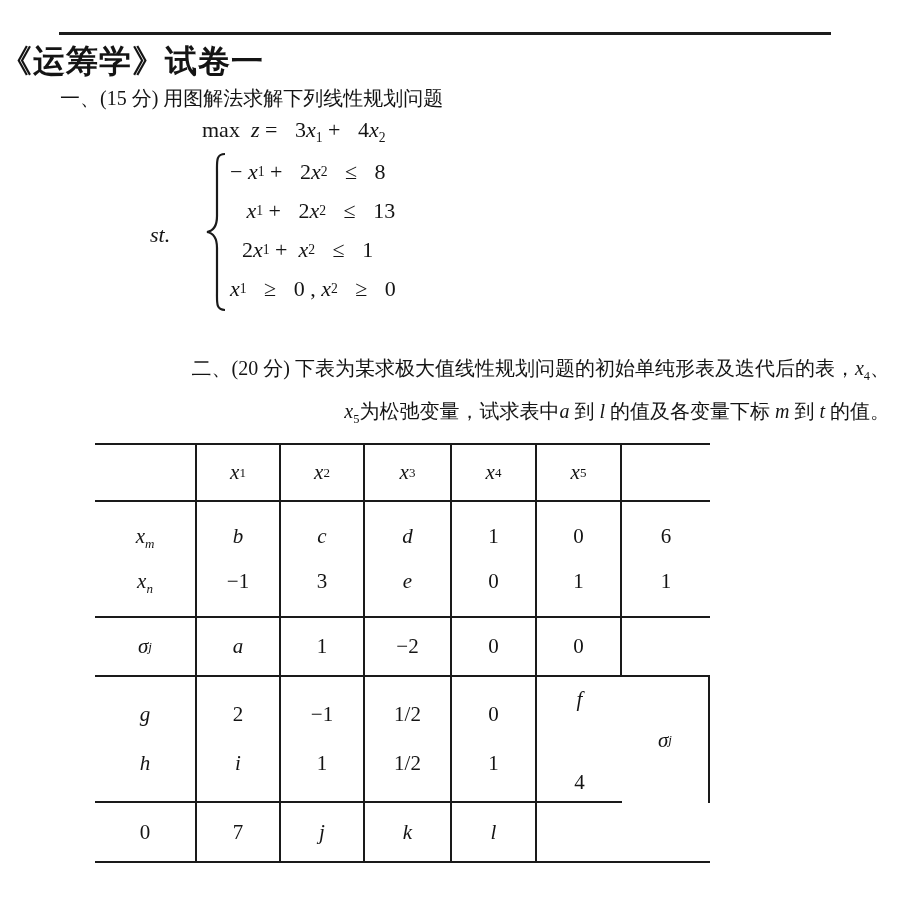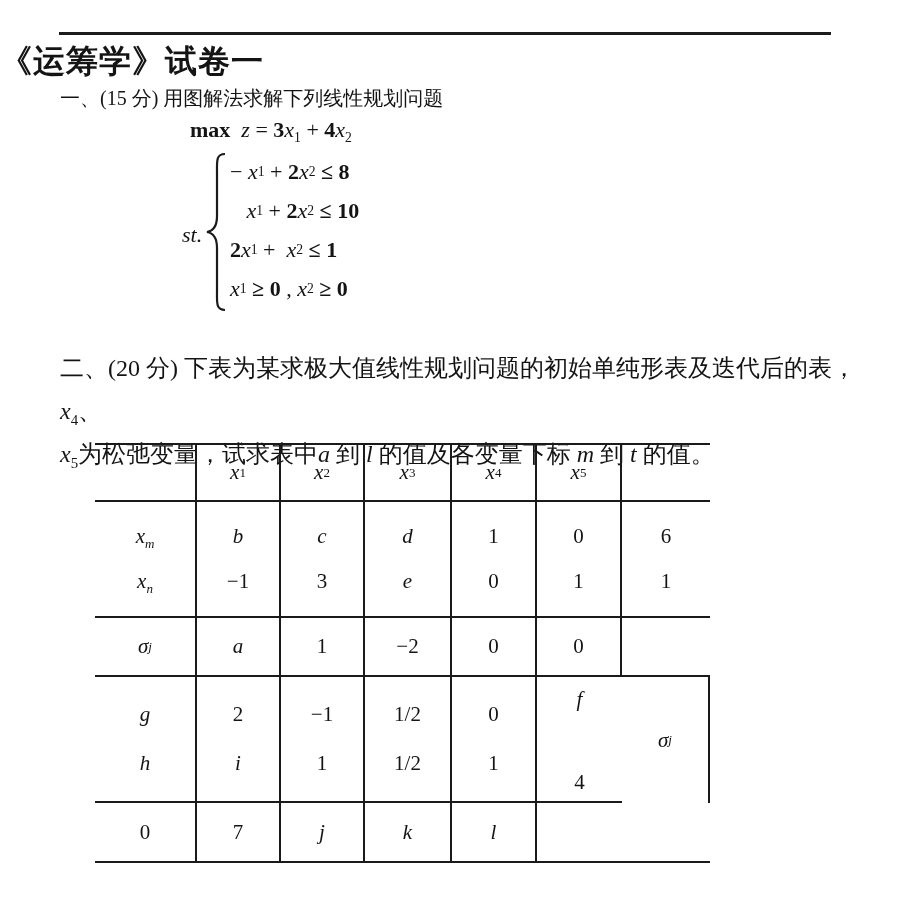--- a/index.html
+++ b/index.html
@@ -2,36 +2,36 @@
 <html><head>
 <meta charset="utf-8">
 <style>
   html,body{margin:0;padding:0;}
   body{
     width:909px;height:909px;background:#ffffff;position:relative;
     font-family:"Liberation Serif","DejaVu Serif",serif;color:#141414;
     overflow:hidden;
   }
   .it{font-style:italic;}
-  .bd{font-weight:bold;}
+  .bd{font-weight:normal;margin-left:12px;}
   sub{font-size:0.62em;line-height:0;}
   sub.it{font-style:italic;}
 
   .top-rule{position:absolute;left:59px;top:32px;width:772px;height:3px;background:#1c1c1c;}
   .title{position:absolute;left:0;right:0;top:40px;margin:0;
     font-size:32px;font-weight:bold;letter-spacing:1px;}
   .q1-heading{position:absolute;left:60px;top:85px;font-size:20px;}
 
   .objective{position:absolute;left:190px;top:117px;font-size:22px;white-space:pre;}
-  .st-label{position:absolute;left:150px;top:222px;font-size:22px;font-style:italic;margin-left:32px;}
+  .st-label{position:absolute;left:150px;top:222px;font-size:22px;font-style:italic;}
   .brace-svg{position:absolute;left:204px;top:152px;}
   .constraints{position:absolute;left:230px;top:152px;}
   .cline{height:39px;display:flex;align-items:center;font-size:22px;white-space:pre;}
 
-  .q2-text{position:absolute;left:60px;top:347px;width:830px;font-size:24px;line-height:43px;}
+  .q2-text{position:absolute;left:60px;top:347px;width:830px;font-size:20px;line-height:43px;text-align:right;}
   .q2-line{white-space:pre-wrap;}
 
   .stable{
     position:absolute;left:95px;top:443px;
     display:grid;
     grid-template-columns:102px 84px 84px 87px 85px 85px 88px;
     grid-template-rows:57px 116px 59px 126px 58px;
     border-top:2px solid #1a1a1a;border-bottom:2px solid #1a1a1a;
     font-size:21px;
   }
@@ -51,21 +51,21 @@
 <h1 class="title">《运筹学》试卷一</h1>
 <div class="q1-heading">一、(15 分) 用图解法求解下列线性规划问题</div>
 
 <div class="objective"><span class="bd">max</span><span>  </span><span class="it">z</span><span> = </span><span class="bd">3</span><span class="it">x</span><sub>1</sub><span> + </span><span class="bd">4</span><span class="it">x</span><sub>2</sub></div>
 <div class="st-label">st.</div>
 <svg class="brace-svg" width="24" height="160" viewBox="0 0 24 160">
   <path d="M21,2 C12,2 13,9 13,20 L13,64 C13,75 9,79 3,80 C9,81 13,85 13,96 L13,140 C13,151 12,158 21,158" fill="none" stroke="#1a1a1a" stroke-width="2.2"></path>
 </svg>
 <div class="constraints">
   <div class="cline"><span>− </span><span class="it">x</span><sub>1</sub><span> + </span><span class="bd">2</span><span class="it">x</span><sub>2</sub><span class="bd"> ≤ </span><span class="bd">8</span></div>
-  <div class="cline"><span>   </span><span class="it">x</span><sub>1</sub><span> + </span><span class="bd">2</span><span class="it">x</span><sub>2</sub><span class="bd"> ≤ </span><span class="bd">10</span></div>
+  <div class="cline"><span>   </span><span class="it">x</span><sub>1</sub><span> + </span><span class="bd">2</span><span class="it">x</span><sub>2</sub><span class="bd"> ≤ </span><span class="bd">13</span></div>
   <div class="cline"><span class="bd">2</span><span class="it">x</span><sub>1</sub><span> +  </span><span class="it">x</span><sub>2</sub><span class="bd"> ≤ </span><span class="bd">1</span></div>
   <div class="cline"><span class="it">x</span><sub>1</sub><span class="bd"> ≥ </span><span class="bd">0</span><span> , </span><span class="it">x</span><sub>2</sub><span class="bd"> ≥ </span><span class="bd">0</span></div>
 </div>
 
 <div class="q2-text">
   <div class="q2-line"><span>二、(20 分) 下表为某求极大值线性规划问题的初始单纯形表及迭代后的表，</span><span class="it">x</span><sub>4</sub><span>、</span></div>
   <div class="q2-line"><span class="it">x</span><sub>5</sub><span>为松弛变量，试求表中</span><span class="it">a</span><span> 到 </span><span class="it">l</span><span> 的值及各变量下标 </span><span class="it">m</span><span> 到 </span><span class="it">t</span><span> 的值。</span></div>
 </div>
 
 <div class="stable">

